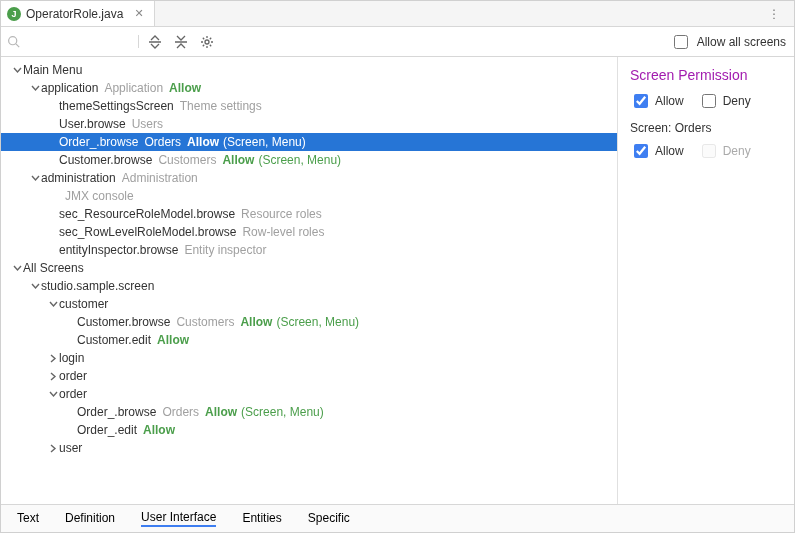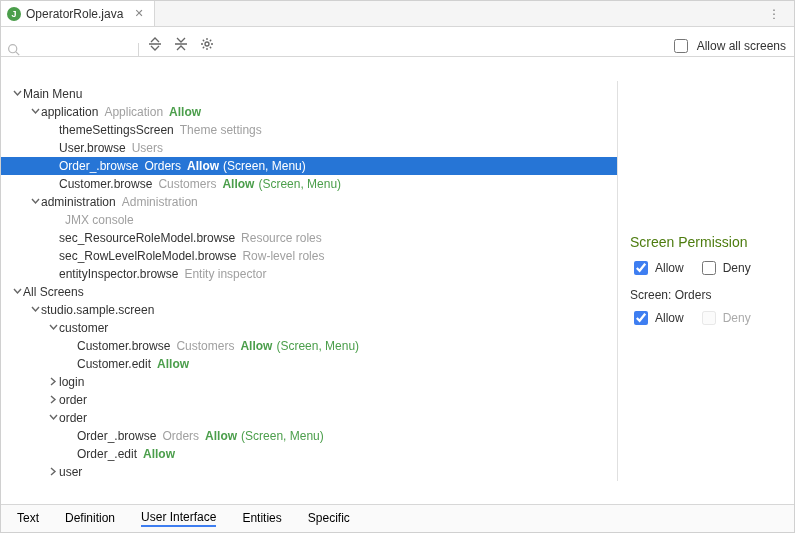--- a/index.html
+++ b/index.html
@@ -44,21 +44,21 @@
     color: #888; font-size: 11px; margin-left: 4px;
     padding: 0 2px;
   }
   .tabbar .kebab {
     margin-left: auto; padding: 0 8px; color: #777;
     letter-spacing: 2px;
   }
   
   .toolbar {
     height: 30px;
-    display: flex; align-items: flex-end;
+    display: flex; align-items: center;
     border-bottom: 1px solid #d7d7d7;
   }
   .search-wrap {
     width: 138px;
     border-right: 1px solid #d7d7d7;
     display: flex; align-items: center;
     padding: 0 6px;
     color: #999;
   }
   .search-wrap svg { opacity: .6; }
@@ -76,34 +76,34 @@
     margin-left: auto;
     display: flex; align-items: center;
     padding: 0 8px; gap: 6px;
   }
   input[type=checkbox] {
     width: 14px; height: 14px;
     accent-color: #3e7ef1;
   }
   
   .body {
-    flex: 1; display: flex; min-height: 0; align-items: center;
+    flex: 1; display: flex; min-height: 0;
   }
   .tree-pane {
     flex: 1; overflow: auto;
     border-right: 1px solid #e0e0e0;
     padding: 4px 0 0 0;
   }
   .side-pane {
     width: 176px; padding: 10px 10px 0 12px;
   }
   .side-pane h3 {
     margin: 0 0 8px 0;
     font-size: 14px; font-weight: 400;
-    color: #4d7c0f;
+    color: #a21caf;
   }
   .side-row { margin: 2px 0 6px 0; }
   .side-label { color: #333; }
   .side-value { color: #333; }
   .side-checks { display: flex; gap: 14px; margin: 4px 0 10px 0; }
   .side-checks label { display: flex; align-items: center; gap: 4px; }
   .side-checks .dis { color: #aaa; }
   input[type=checkbox]:disabled { opacity: .5; }
   
   .tree { font-size: 12px; line-height: 18px; }

